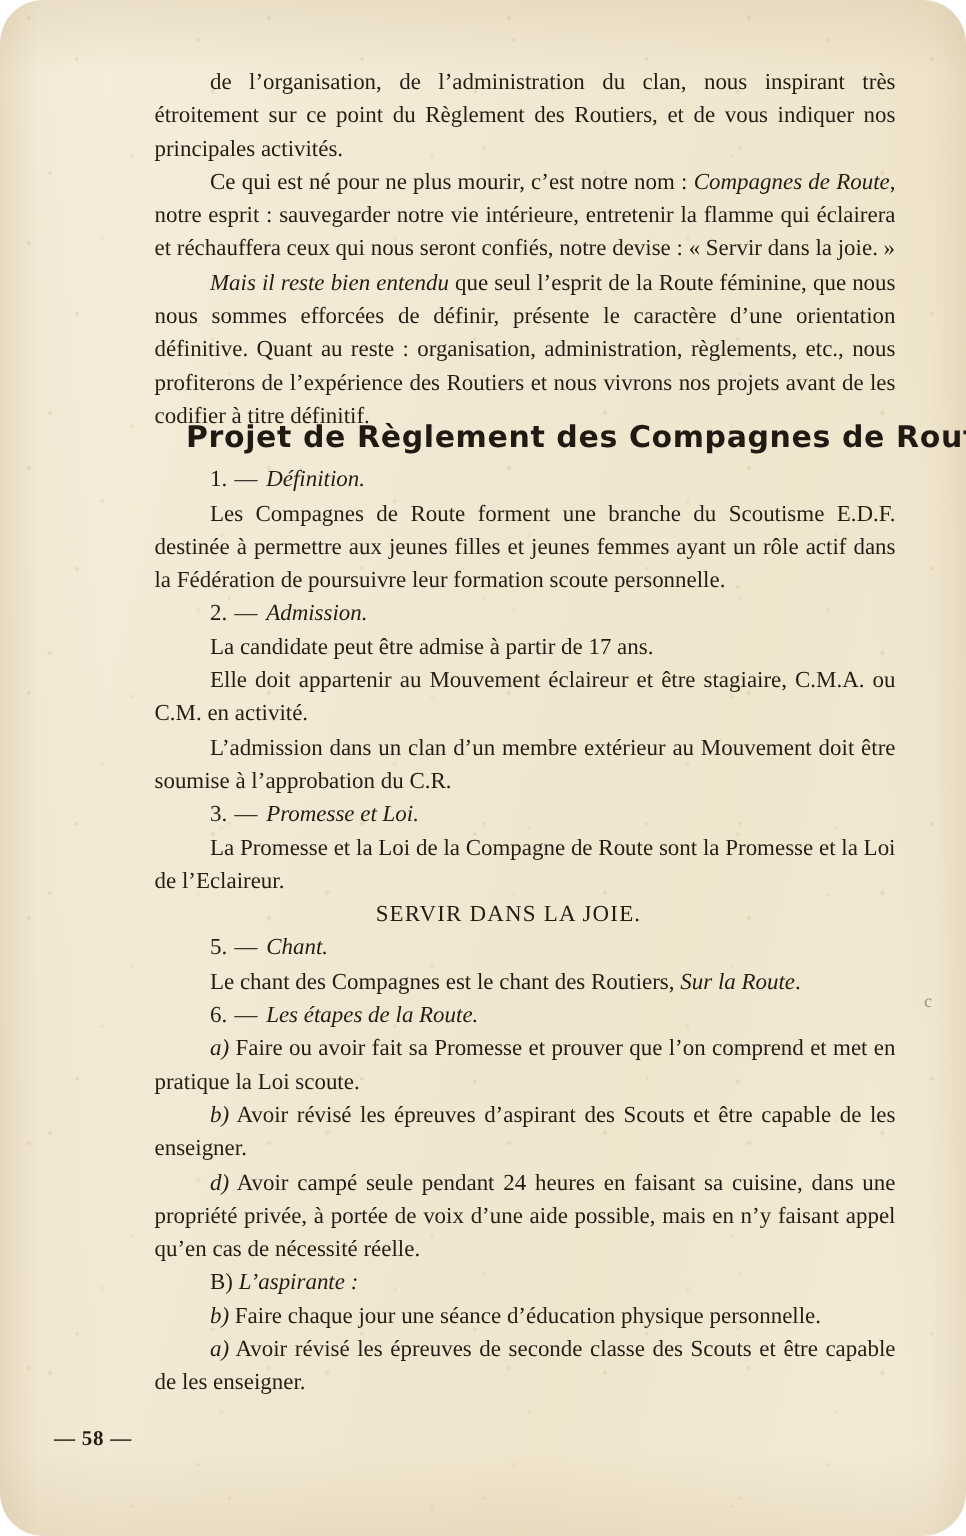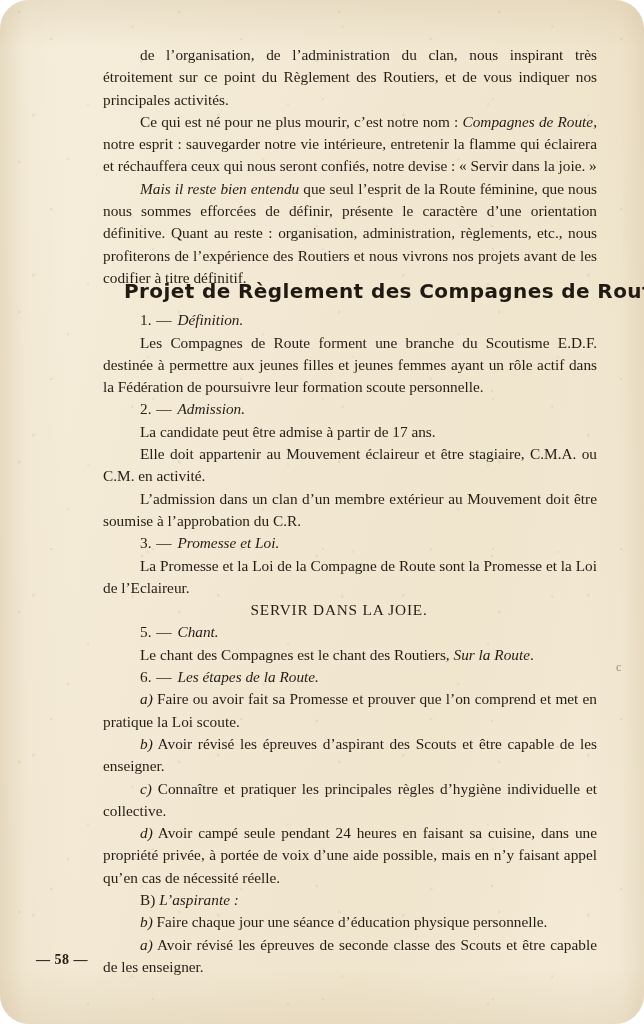--- a/index.html
+++ b/index.html
@@ -170,21 +170,20 @@
 
     <p class="para"><span>Le chant des Compagnes est le chant des Routiers, </span><em class="it">Sur la Route</em><span>.</span></p>
 
     <p class="section-label"><span class="num">6.</span><span class="dash"> — </span><em class="it">Les étapes de la Route.</em></p>
 
 
     <p class="para"><em class="it">a)</em><span> Faire ou avoir fait sa Promesse et prouver que l’on comprend et met en pratique la Loi scoute.</span></p>
 
     <p class="para"><em class="it">b)</em><span> Avoir révisé les épreuves d’aspirant des Scouts et être capable de les enseigner.</span></p>
 
-    <p class="para"><em class="it">c)</em><span> Connaître et pratiquer les principales règles d’hygiène individuelle et collective.</span></p>
 
     <p class="para"><em class="it">d)</em><span> Avoir campé seule pendant 24 heures en faisant sa cuisine, dans une propriété privée, à portée de voix d’une aide possible, mais en n’y faisant appel qu’en cas de nécessité réelle.</span></p>
 
     <p class="sub-label"><span class="num">B)</span><span>&nbsp;</span><em class="it">L’aspirante :</em></p>
 
     <p class="para"><em class="it">b)</em><span> Faire chaque jour une séance d’éducation physique personnelle.</span></p>
 
     <p class="para"><em class="it">a)</em><span> Avoir révisé les épreuves de seconde classe des Scouts et être capable de les enseigner.</span></p>
 
   </div>

